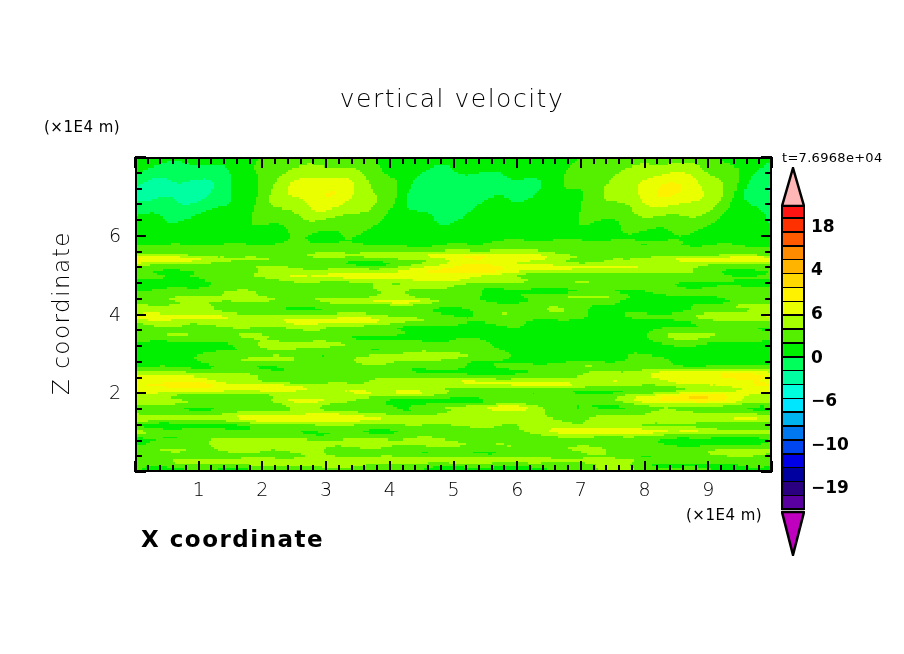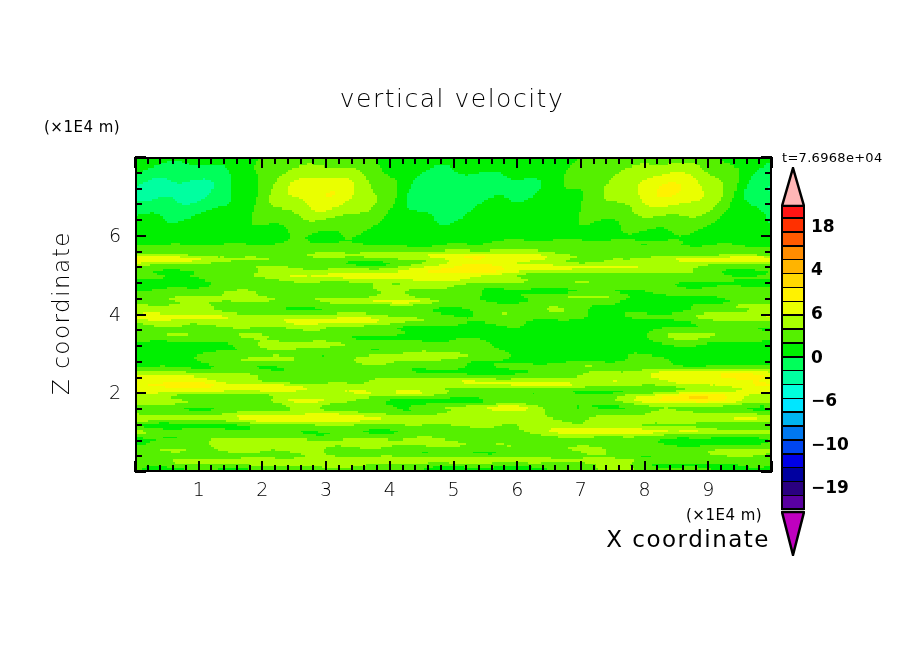--- a/index.html
+++ b/index.html
@@ -13,22 +13,22 @@
   .txt{position:absolute;color:#000;white-space:pre;}
 
   #title{
     left:0;right:0;top:84px;text-align:center;
     font-size:25px;letter-spacing:1.5px;font-weight:300;
   }
   #yunit{left:44px;top:118px;font-size:15px;letter-spacing:.5px;}
   #xunit{left:686px;top:506px;font-size:15px;letter-spacing:.5px;}
   #tstamp{left:782px;top:150px;font-size:13px;letter-spacing:.3px;}
   #xaxis-title{
-    left:133px;width:637px;top:526px;text-align:right;
-    font-size:23px;letter-spacing:1.5px;font-weight:400;
+    left:141px;width:637px;top:526px;text-align:left;
+    font-size:23px;letter-spacing:1.5px;font-weight:700;
   }
   #yaxis-title{
     left:-39px;top:300px;width:200px;text-align:center;
     font-size:23px;letter-spacing:1.5px;font-weight:300;
     transform:rotate(-90deg);transform-origin:50% 50%;
   }
 
   #plotwrap{position:absolute;left:135px;top:157px;width:637px;height:315px;}
   #plotfield{position:absolute;inset:0;overflow:hidden;background:#00ff99;}
   #plotfield svg{display:block;}

